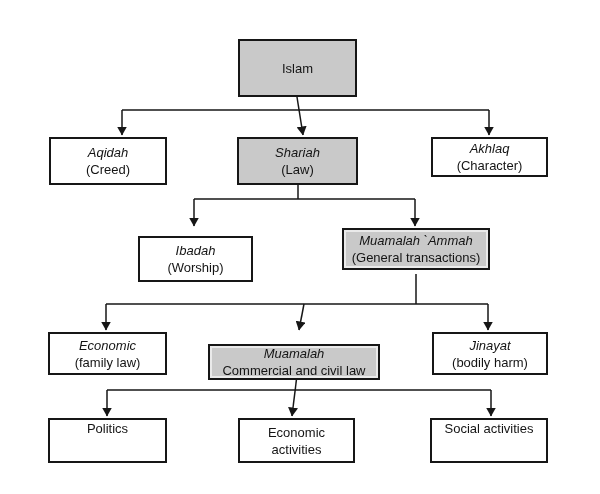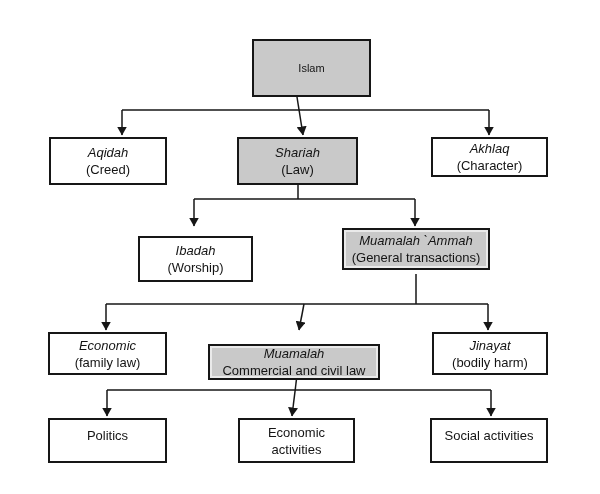--- a/index.html
+++ b/index.html
@@ -26,22 +26,22 @@
     flex-direction: column;
     align-items: center;
     justify-content: center;
     text-align: center;
     font-size: 13px;
     line-height: 17px;
   }
   .node.gray { background: #c9c9c9; }
   .node.inset { box-shadow: inset 0 0 0 2px #eaeaea; }
   .node .it { font-style: italic; }
-  .node.root { font-size: 11px; margin-left: 14px; }
-  .node.topline { justify-content: flex-start; padding-top: 7px; }
+  .node.root { font-size: 13px; }
+  .node.topline { justify-content: flex-start; }
   .wrapnarrow { display: inline-block; width: 86px; }
 </style>
 </head>
 <body>
 
 <div class="stage">
 
   <svg class="connectors" width="600" height="494" viewBox="0 0 600 494" xmlns="http://www.w3.org/2000/svg">
     <defs>
       <marker id="ah" viewBox="0 0 9 10" refX="8.5" refY="5" markerWidth="9" markerHeight="10" markerUnits="userSpaceOnUse" orient="auto">

